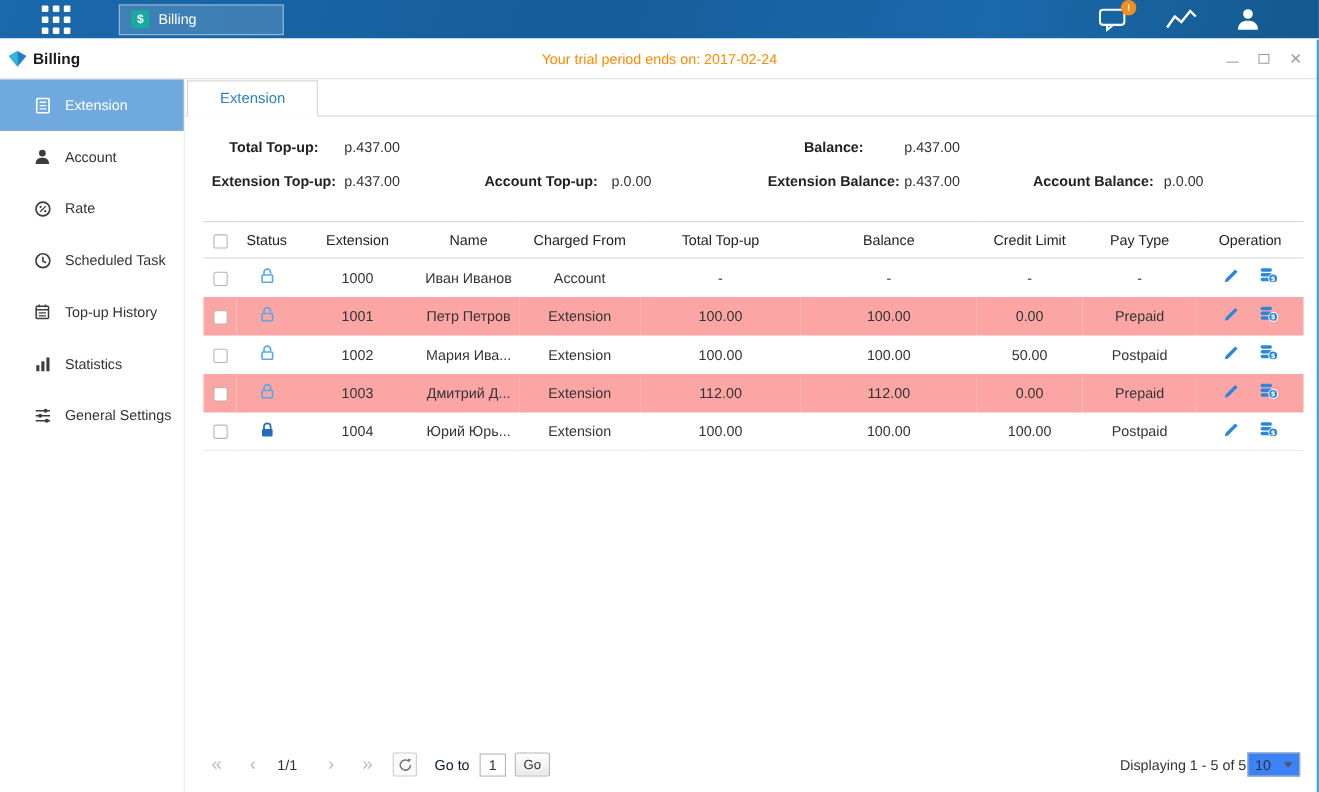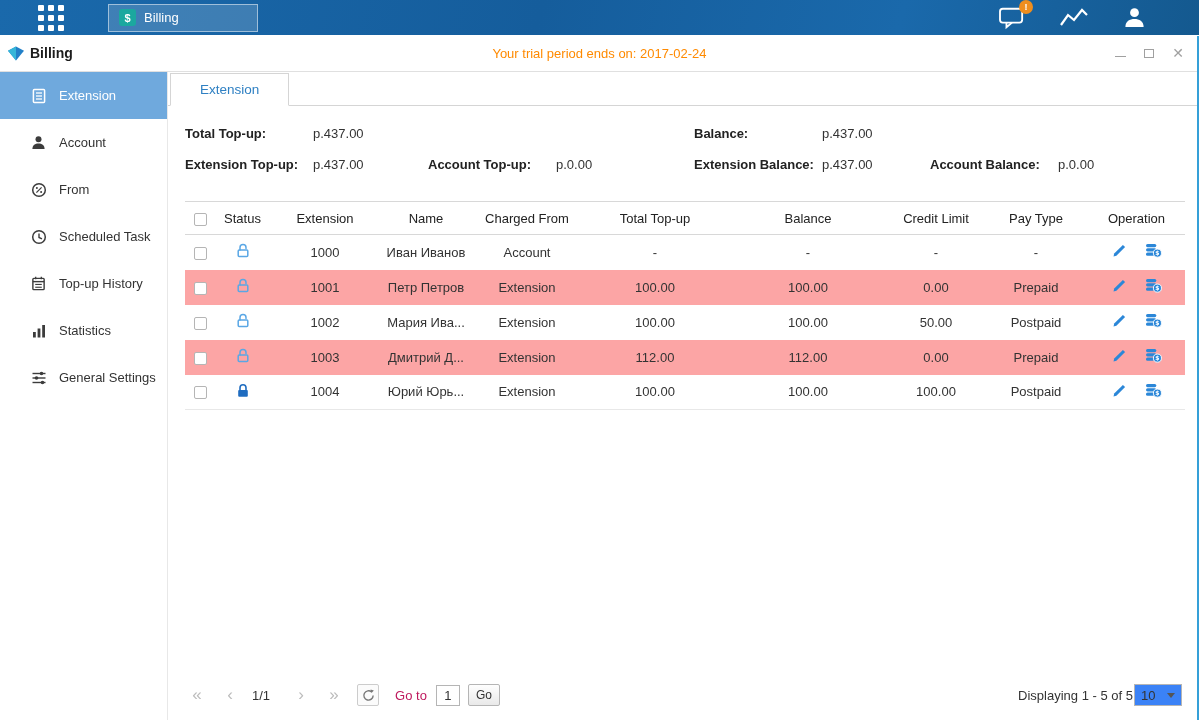--- a/index.html
+++ b/index.html
@@ -73,21 +73,21 @@
   .content { flex: 1; display: flex; flex-direction: column; background: #fff; min-width: 0; }
   .tabbar { height: 34px; border-bottom: 1px solid #d5d5d5; display: flex; align-items: flex-end; padding-left: 2px; flex-shrink: 0; }
   .tab {
     height: 33px; line-height: 32px; padding: 0 29px; margin-bottom: -1px;
     border: 1px solid #d5d5d5; border-bottom: 1px solid #fff;
     color: #2f80c3; font-size: 13.5px; background: #fff; cursor: pointer;
   }
 
   .summary { padding: 20px 17px 0; flex-shrink: 0; }
   .sum-row { position: relative; height: 31px; }
-  .pair { position: absolute; top: 0; white-space: nowrap; }
+  .pair { position: absolute; top: 0; white-space: nowrap; text-align: center; }
   .pair .lbl { display: inline-block; width: 128px; font-weight: bold; color: #222; }
   .pair .val { color: #333; }
   .pA { left: 0; } .pB { left: 243px; } .pC { left: 509px; } .pD { left: 745px; }
 
   .actions { padding: 7px 17px 0; display: flex; gap: 9px; flex-shrink: 0; }
   .btn {
     background: linear-gradient(180deg, #4a98e2, #3784d2); color: #fff; border: 1px solid #3478bf;
     height: 27px; padding: 0 12px; font-size: 13px; border-radius: 2px; cursor: pointer;
     font-family: "Liberation Sans", sans-serif;
   }
@@ -113,21 +113,21 @@
 
   
   .pagination { margin-top: auto; display: flex; align-items: center; padding: 0 17px 14px; flex-shrink: 0; }
   .pg-arrow { color: #bcbcbc; font-size: 17px; width: 24px; text-align: center; cursor: default; user-select: none; }
   .pg-sep { margin-left: 9px; }
   .pg-info { color: #333; margin: 0 10px; }
   .pg-refresh {
     width: 22px; height: 22px; border: 1px solid #ccc; border-radius: 2px; background: #fbfbfb;
     display: flex; align-items: center; justify-content: center; margin-left: 11px; cursor: pointer;
   }
-  .pg-goto-label { margin-left: 16px; color: #be185d; }
+  .pg-goto-label { margin-left: 16px; color: #0f172a; }
   .pg-input {
     width: 24px; height: 21px; border: 1px solid #b5b5b5; text-align: center; margin-left: 9px;
     font-size: 13px; font-family: "Liberation Sans", sans-serif; color: #333;
   }
   .pg-go {
     margin-left: 8px; height: 22px; padding: 0 7px; border: 1px solid #b5b5b5;
     background: linear-gradient(#fefefe, #e9e9e9); border-radius: 2px; font-size: 12px; color: #333;
     cursor: pointer; font-family: "Liberation Sans", sans-serif;
   }
   .pg-right { margin-left: auto; display: flex; align-items: center; }
@@ -226,21 +226,21 @@
       </div>
       <div class="side-item">
         <span class="sicon">
           <svg width="16" height="16" viewBox="0 0 16 16">
               <circle cx="8" cy="8" r="6.3" fill="none" stroke="currentColor" stroke-width="1.5"></circle>
               <line x1="5.4" y1="10.6" x2="10.6" y2="5.4" stroke="currentColor" stroke-width="1.2"></line>
               <circle cx="5.9" cy="6" r="1" fill="currentColor"></circle>
               <circle cx="10.1" cy="10" r="1" fill="currentColor"></circle>
             </svg>
         </span>
-        <span>From</span>
+        <span>Rate</span>
       </div>
       <div class="side-item">
         <span class="sicon">
           <svg width="16" height="16" viewBox="0 0 16 16">
               <circle cx="8" cy="8" r="6.3" fill="none" stroke="currentColor" stroke-width="1.5"></circle>
               <polyline points="8,4.5 8,8.5 11,9.8" fill="none" stroke="currentColor" stroke-width="1.4"></polyline>
             </svg>
         </span>
         <span>Scheduled Task</span>
       </div>

